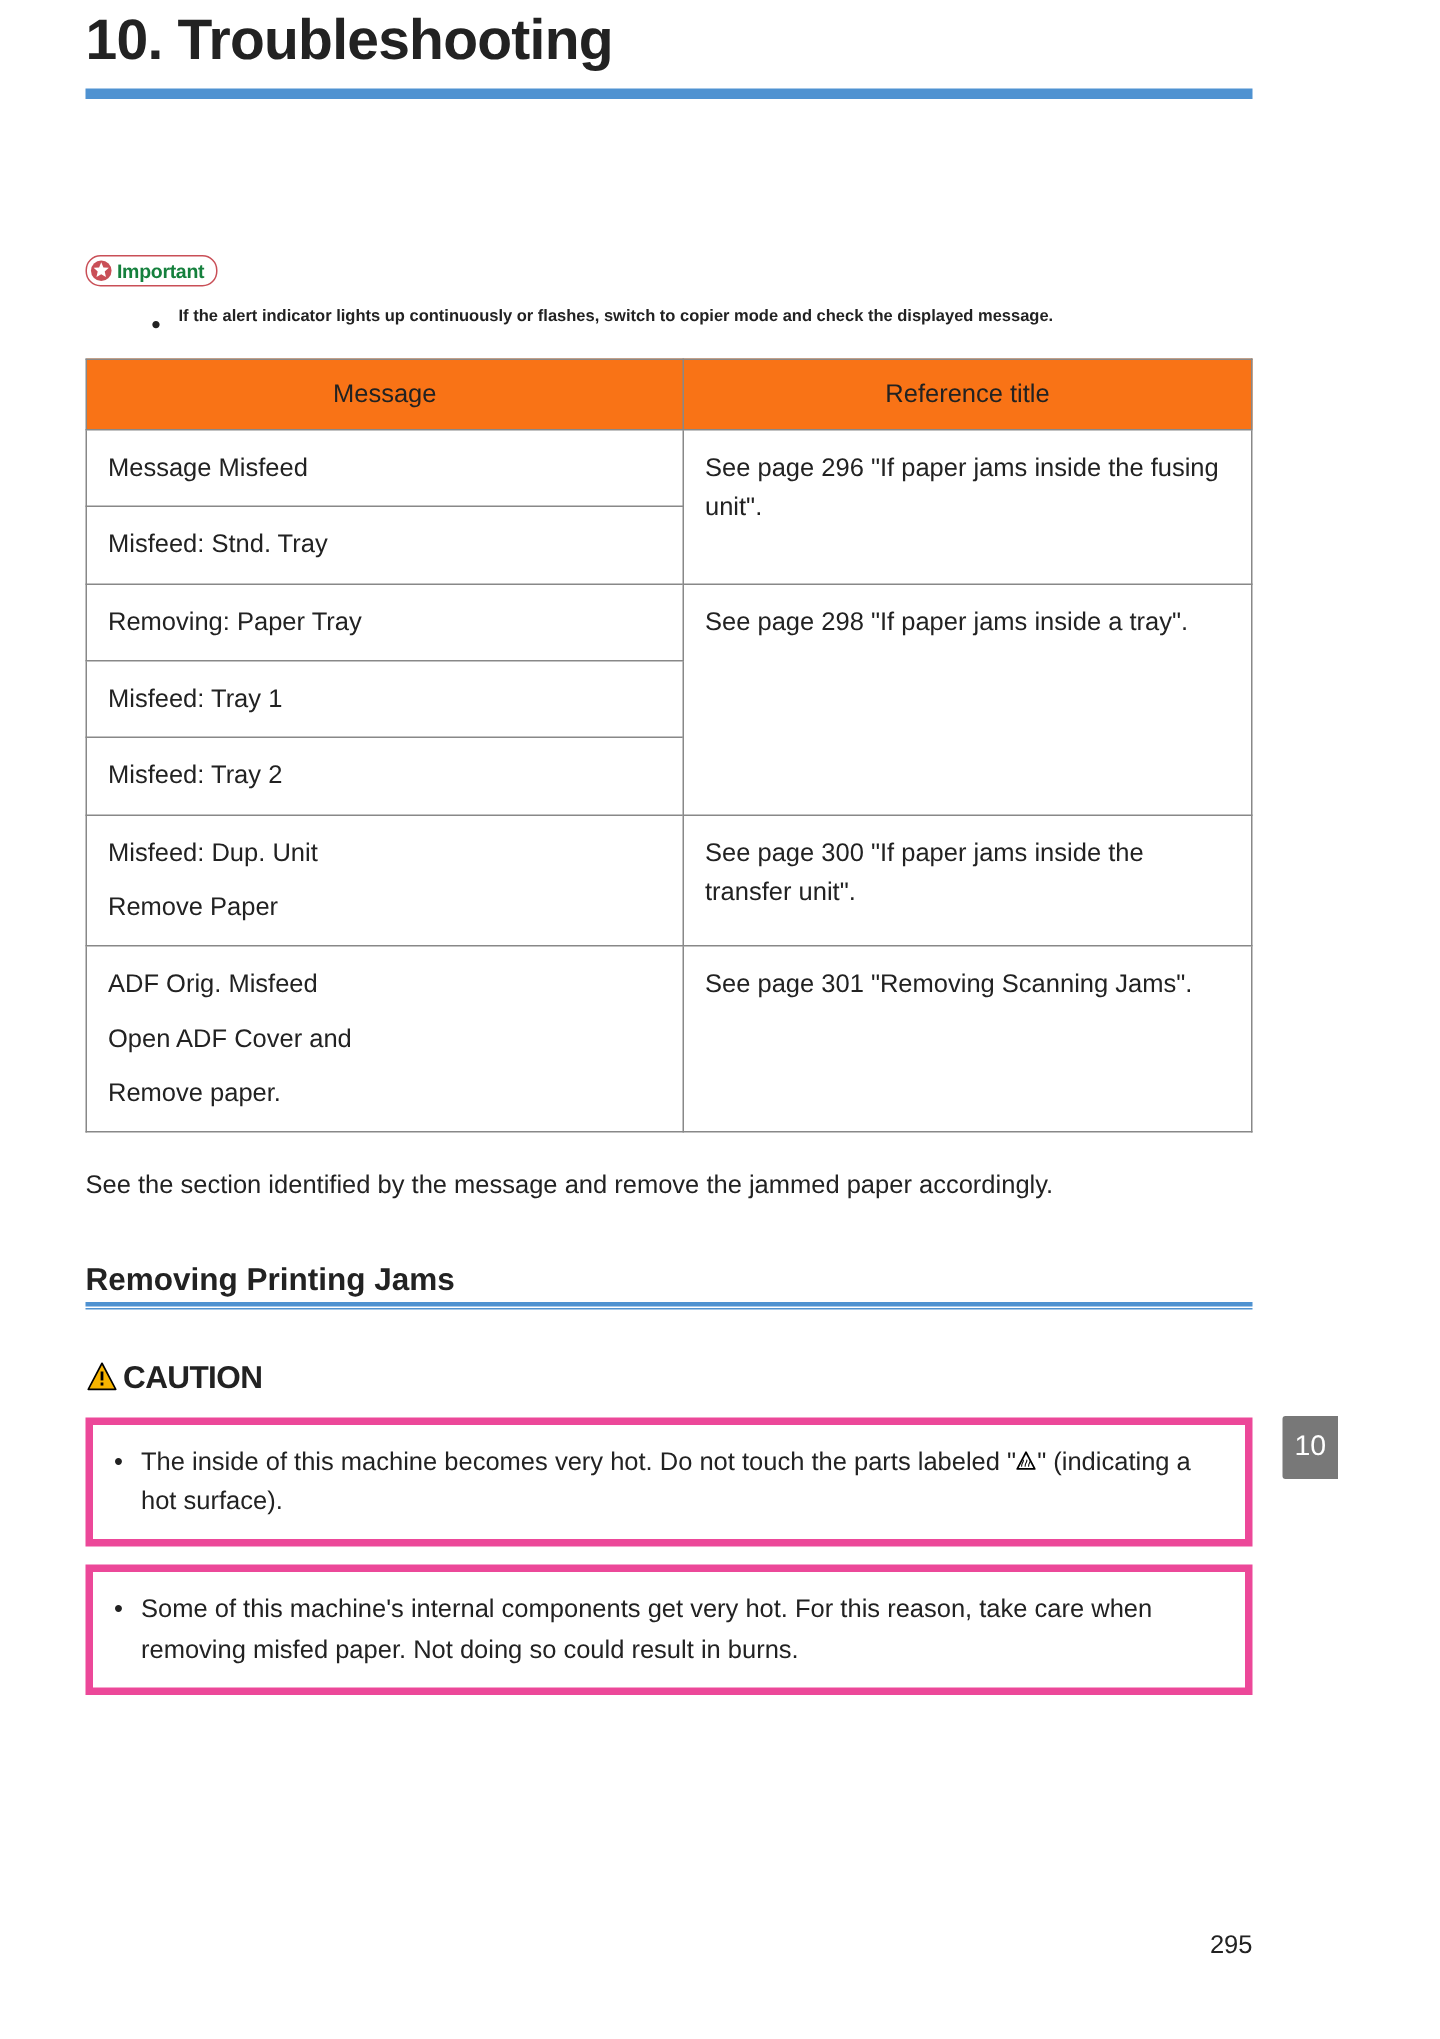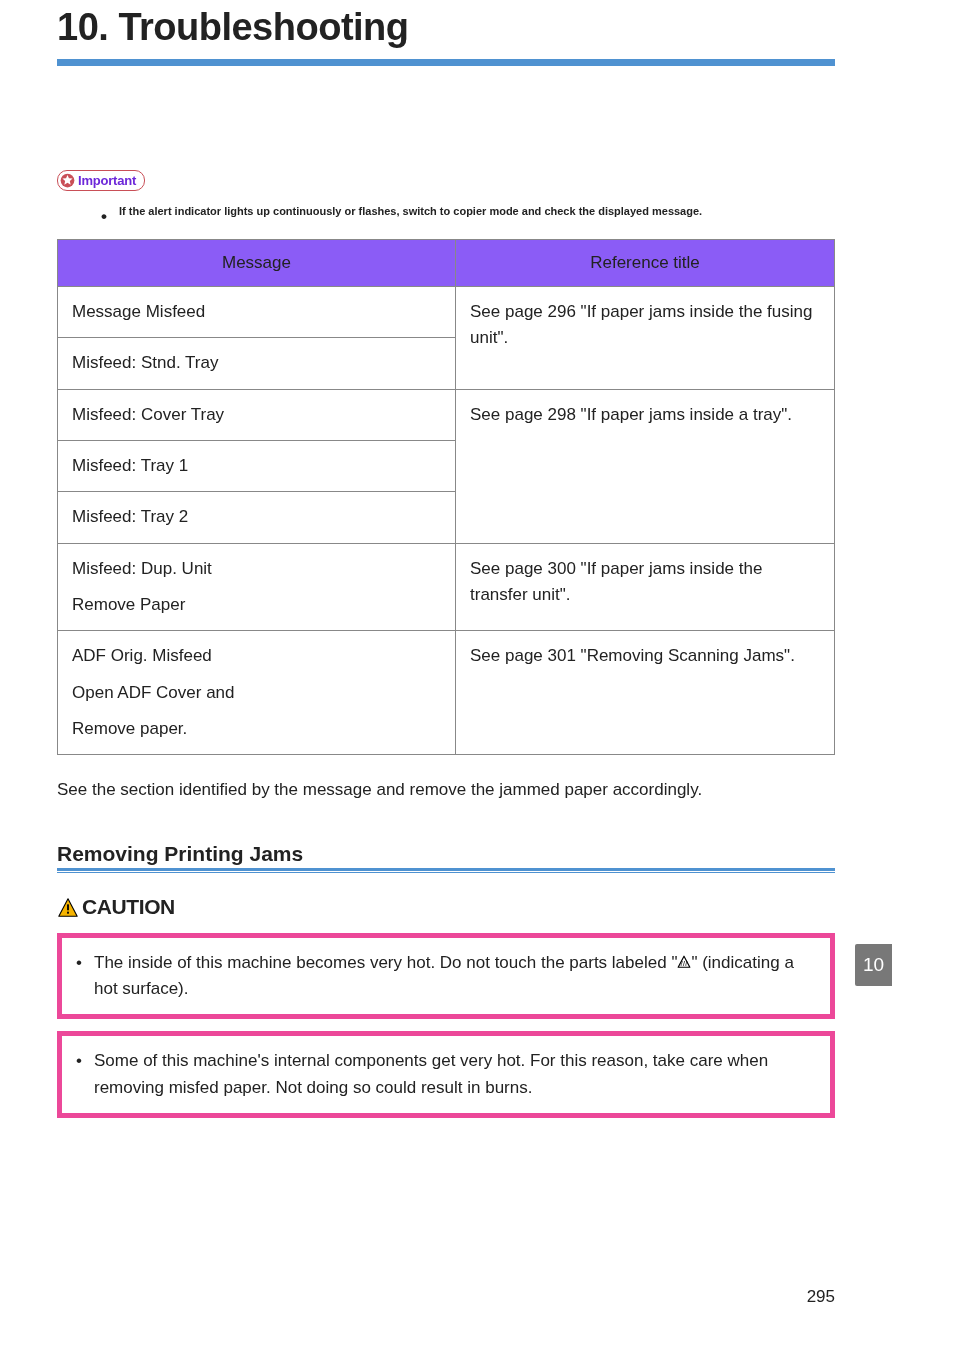--- a/index.html
+++ b/index.html
@@ -56,21 +56,21 @@
     height: 15px;
     display: inline-flex;
     align-items: center;
     justify-content: center;
     margin-right: 3px;
   }
   .important-star svg { display: block; }
   .important-text {
     font-size: 13px;
     font-weight: 700;
-    color: #6d28d9;
+    color: #15803d;
     letter-spacing: -0.2px;
   }
   .bullet-block {
     padding-left: 44px;
     margin: 0 0 18px 0;
   }
   .bullet-item {
     position: relative;
     font-size: 11px;
     line-height: 1.6;
@@ -95,21 +95,21 @@
   table.msg-table td {
     border: 1px solid #888;
     font-size: 17px;
     font-weight: 400;
     text-align: left;
     vertical-align: top;
     padding: 12px 14px;
     line-height: 1.55;
   }
   table.msg-table th {
-    background: #8b5cf6;
+    background: #f97316;
     text-align: center;
     font-weight: 400;
     padding: 10px 24px;
   }
   table.msg-table td .multi-line {
     margin-bottom: 10px;
   }
   table.msg-table td .multi-line:last-child { margin-bottom: 0; }
   .col-msg { width: 398px; }
   .col-ref { width: auto; }
@@ -134,22 +134,22 @@
   .subsection-title {
     font-size: 21px;
     font-weight: 700;
     margin: 38px 0 2px 0;
   }
   .sub-rule-1 { height: 3px; background: #4f92d1; margin-bottom: 1px; }
   .sub-rule-2 { height: 1px; background: #4f92d1; margin-bottom: 20px; }
 
   .caution-label {
     display: inline-flex;
-    align-items: flex-end;
-    margin: 2px 0 14px 0;
+    align-items: flex-start;
+    margin: 14px 0 14px 0;
   }
   .caution-triangle {
     width: 22px;
     height: 22px;
     margin-right: 3px;
     display: inline-flex;
     align-items: center;
     justify-content: center;
   }
   .caution-text {
@@ -220,21 +220,21 @@
     </thead>
     <tbody>
       <tr>
         <td>Message Misfeed</td>
         <td rowspan="2">See page 296 "If paper jams inside the fusing unit".</td>
       </tr>
       <tr>
         <td>Misfeed: Stnd. Tray</td>
       </tr>
       <tr>
-        <td>Misfeed: Cover Tray</td>
+        <td>Removing: Paper Tray</td>
         <td rowspan="3">See page 298 "If paper jams inside a tray".</td>
       </tr>
       <tr>
         <td>Misfeed: Tray 1</td>
       </tr>
       <tr>
         <td>Misfeed: Tray 2</td>
       </tr>
       <tr>
         <td>

